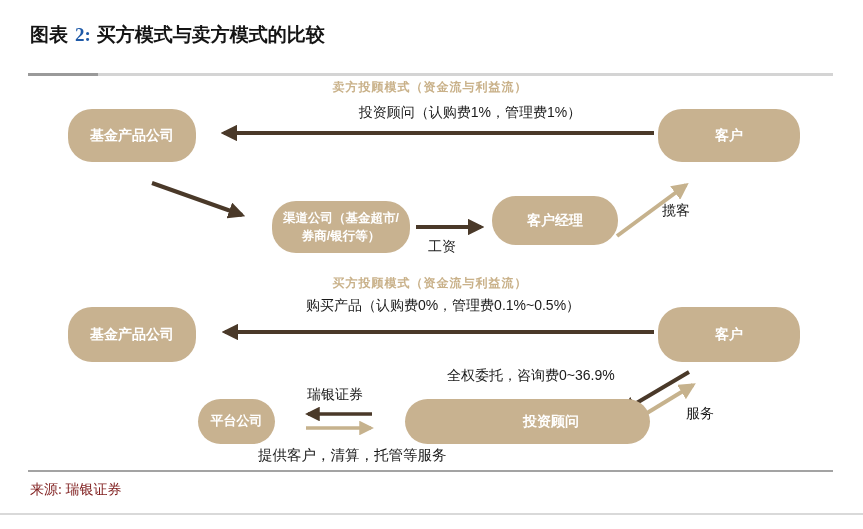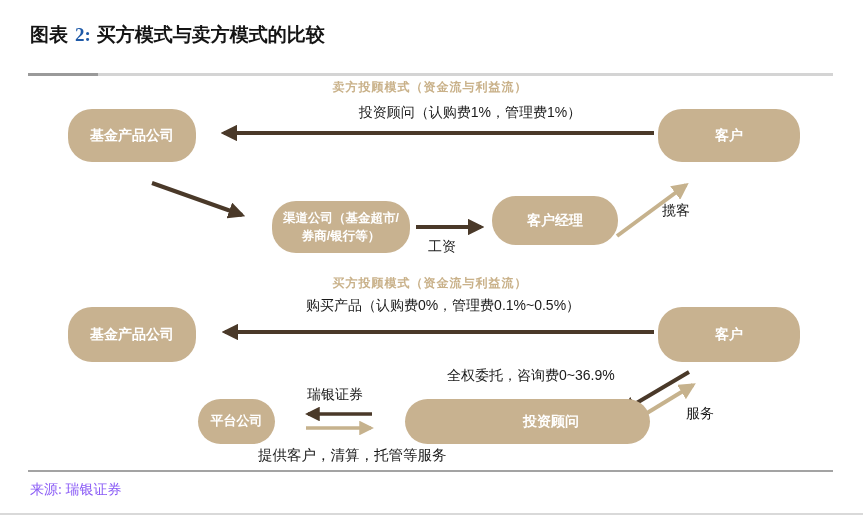--- a/index.html
+++ b/index.html
@@ -13,21 +13,21 @@
   .arrows{position:absolute;left:0;top:0;pointer-events:none;}
   .box{position:absolute;background:var(--tan-box,#c8b290);color:#fff;font-weight:bold;
        display:flex;align-items:center;justify-content:center;text-align:center;
        font-size:14px;line-height:1.45;border-radius:24px;}
   .sec-hdr{position:absolute;color:var(--tan-text,#c9b189);font-weight:bold;font-size:12px;
            text-align:center;letter-spacing:1px;white-space:nowrap;}
   .lbl{position:absolute;color:#1a1a1a;font-size:14px;white-space:nowrap;}
   .lbl.center{text-align:center;}
   .rule-mid{position:absolute;left:28px;top:470px;width:805px;height:2px;background:#a3a3a3;}
   .source{position:absolute;left:30px;top:481px;font-family:"Liberation Serif",serif;
-          font-size:14px;color:#8b5cf6;}
+          font-size:14px;color:#7f1d1d;}
   .rule-footer{position:absolute;left:0;top:513px;width:863px;height:2px;background:#d9d9d9;}
 </style>
 </head>
 <body>
 
 <div class="page">
 
   <h1 class="title"><span>图表</span><span class="num">2:</span><span>买方模式与卖方模式的比较</span></h1>
 
   <div class="rule-top">

